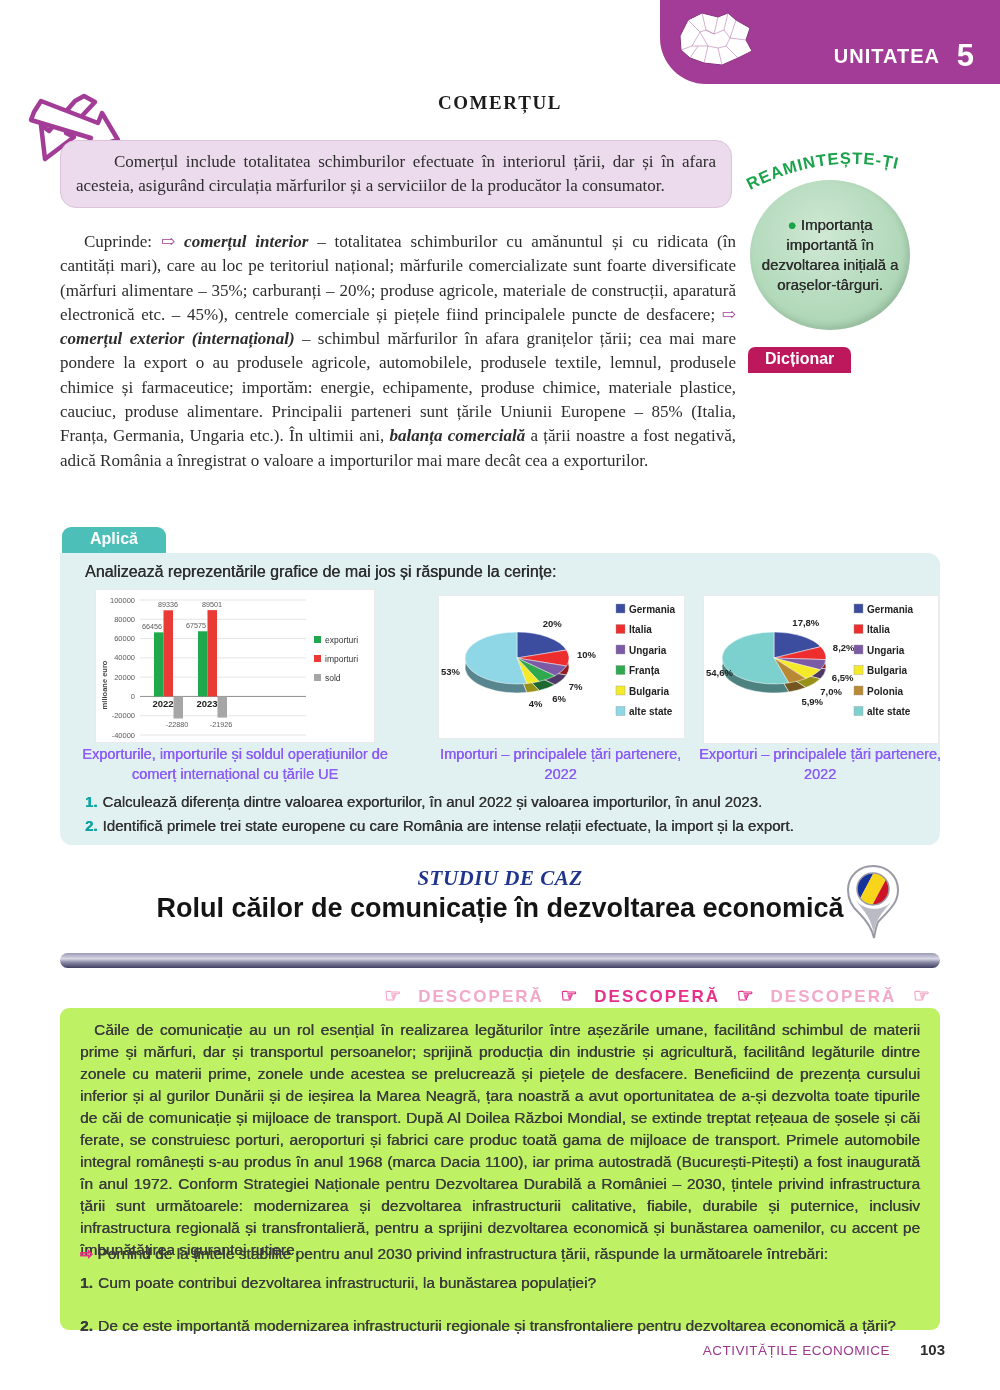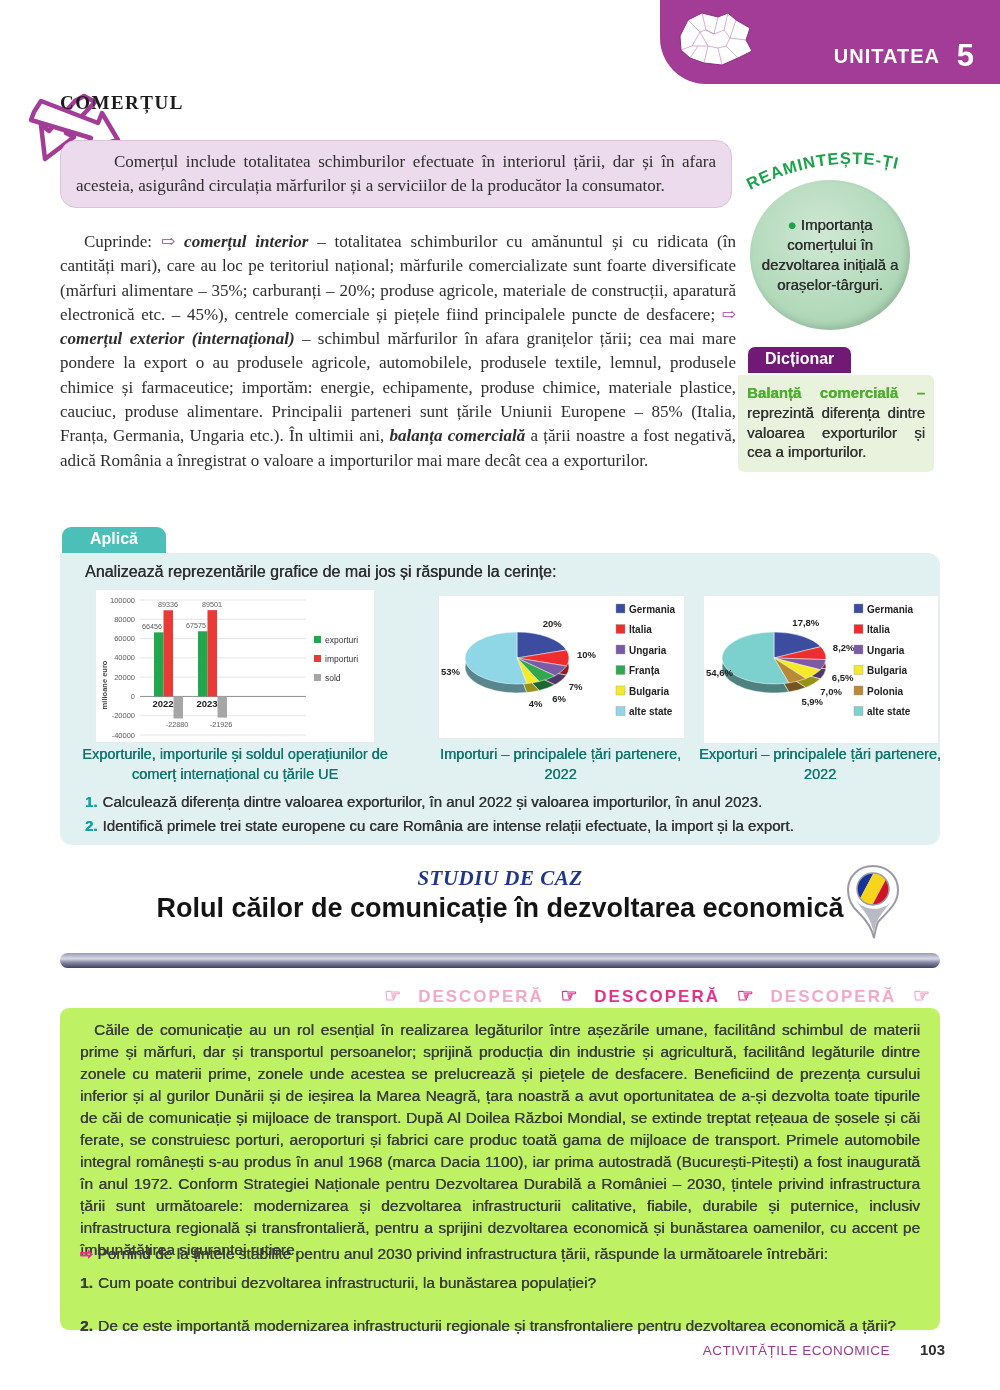--- a/index.html
+++ b/index.html
@@ -9,54 +9,54 @@
   .serif{font-family:"Liberation Serif","DejaVu Serif",serif;}
   .semibold{text-shadow:0.35px 0 0 currentColor;}
 
   
   #unit-header{left:660px;top:0;width:340px;height:84px;background:#a23c96;
                border-radius:0 0 0 46px;}
   #unit-label{position:absolute;right:60px;bottom:16px;color:#fff;font-weight:bold;
               font-size:20px;letter-spacing:1px;}
   #unit-number{position:absolute;right:26px;bottom:10px;color:#fff;font-weight:bold;font-size:31px;}
 
-  #page-title{left:60px;top:92px;width:880px;text-align:left;font-weight:bold;
+  #page-title{left:60px;top:92px;width:880px;text-align:center;font-weight:bold;
               font-size:19px;letter-spacing:1.5px;color:#1c1c1c;}
 
   #intro-box{left:60px;top:140px;width:640px;background:#ecdbec;border:1px solid #dcc3dc;
              border-radius:16px;padding:9px 15px;font-size:17px;line-height:1.42;
              color:#2d2d2d;text-align:justify;text-indent:38px;}
 
   #main-paragraph{left:60px;top:230px;width:676px;font-size:17px;line-height:1.43;
                   color:#2d2d2d;text-align:justify;text-indent:24px;}
 
   
   #remember-arc{left:744px;top:140px;}
   #remember-bubble{left:750px;top:180px;width:160px;height:150px;border-radius:50%;
       background:radial-gradient(circle at 45% 38%,#cfe8d4 0%,#b2d9ba 60%,#9fcfa9 100%);
       box-shadow:inset -3px -4px 6px rgba(0,0,0,0.12);
       display:flex;align-items:center;justify-content:center;text-align:center;}
   #remember-note{width:142px;font-size:15px;line-height:1.32;color:#2e2e2e;}
 
-  #dictionary-tab{left:748px;top:347px;background:#701a75;color:#fff;font-weight:bold;
+  #dictionary-tab{left:748px;top:347px;background:#be185d;color:#fff;font-weight:bold;
       font-size:16px;padding:3px 17px 5px 17px;border-radius:7px 7px 0 0;}
   #dictionary-box{left:738px;top:375px;width:178px;background:#e9f2dd;padding:8px 9px 10px 9px;
       border-radius:0 6px 6px 6px;font-size:15px;line-height:1.32;color:#333;text-align:justify;}
 
   
   #aplica-tab{left:62px;top:527px;background:#4cc0b8;color:#fff;font-weight:bold;
       font-size:16px;padding:3px 28px 5px 28px;border-radius:9px 9px 0 0;z-index:2;}
   #aplica-box{left:60px;top:553px;width:880px;height:292px;background:#e1f0f1;
       border-radius:0 12px 12px 12px;}
   #aplica-instruction{left:25px;top:10px;font-size:16px;color:#2e2e2e;}
   .chart-box{background:#fff;border:1px solid #eaeaea;}
   #chart-box-0{left:35px;top:36px;width:278px;height:152px;}
   #chart-box-1{left:378px;top:42px;width:245px;height:142px;}
   #chart-box-2{left:643px;top:42px;width:234px;height:147px;}
-  .chart-caption{top:192px;text-align:center;font-size:14.5px;line-height:1.35;color:#0f766e;}
+  .chart-caption{top:192px;text-align:center;font-size:14.5px;line-height:1.35;color:#8b5cf6;}
   #caption-0{left:0px;width:350px;}
   #caption-1{left:378px;width:245px;}
   #caption-2{left:635px;width:250px;}
   .q-row{left:25px;width:840px;font-size:15px;color:#333;}
   .q-num{color:#0fa3a3;font-weight:bold;margin-right:5px;}
   #aplica-q1{top:240px;} #aplica-q2{top:264px;}
 
   
   #study-kicker{left:60px;top:866px;width:880px;text-align:center;color:#20368c;
       font-weight:bold;font-style:italic;font-size:21px;letter-spacing:0.5px;}
@@ -115,25 +115,24 @@
 
   <svg class="abs" id="remember-arc" width="200" height="56" viewBox="0 0 200 56">
     <defs>
         <path id="arcpath" d="M 6,50 Q 98,2 192,42"></path>
       </defs>
     <text font-size="16.5" font-weight="bold" fill="#1aa34a" letter-spacing="1" font-family="Liberation Sans, sans-serif">
       <textPath href="#arcpath">REAMINTEȘTE-ȚI</textPath>
     </text>
   </svg>
   <div class="abs" id="remember-bubble">
-    <div id="remember-note" class="semibold"><span style="color: rgb(26, 163, 74);">● </span><span>Importanța comerțului în dezvoltarea inițială a orașelor-târguri.</span></div>
+    <div id="remember-note" class="semibold"><span style="color: rgb(26, 163, 74);">● </span><span>Importanța importantă în dezvoltarea inițială a orașelor-târguri.</span></div>
   </div>
 
   <div class="abs" id="dictionary-tab">Dicționar</div>
-  <div class="abs semibold" id="dictionary-box"><span style="font-weight: bold; color: rgb(79, 174, 49);">Balanță comercială – </span><span>reprezintă diferența dintre valoarea exporturilor și cea a importurilor.</span></div>
 
   <div class="abs" id="aplica-tab">Aplică</div>
   <div class="abs" id="aplica-box">
     <div class="abs semibold" id="aplica-instruction">Analizează reprezentările grafice de mai jos și răspunde la cerințe:</div>
 
     <div class="abs chart-box" id="chart-box-0">
       <svg id="chart-0" width="276" height="150" viewBox="0 0 276 150">
           <line x1="44" y1="10" x2="210" y2="10" stroke="#dedede" stroke-width="0.8"></line>
           <text x="39" y="12.5" text-anchor="end" font-size="7.5" fill="#595959">100000</text>
           <line x1="44" y1="29.285714285714285" x2="210" y2="29.285714285714285" stroke="#dedede" stroke-width="0.8"></line>

